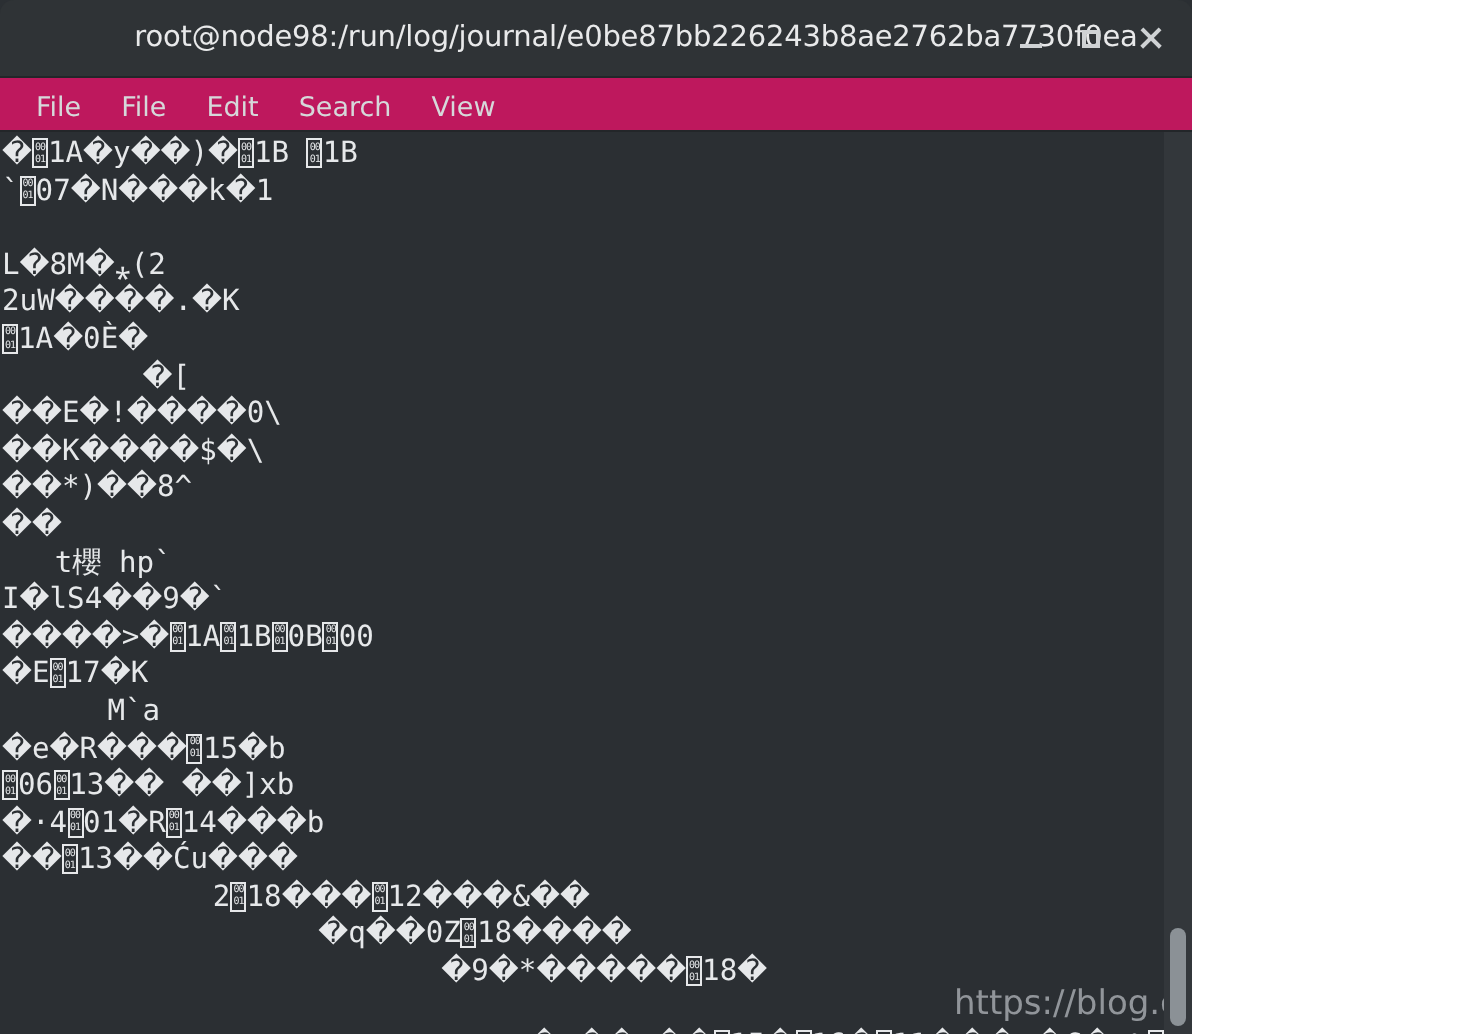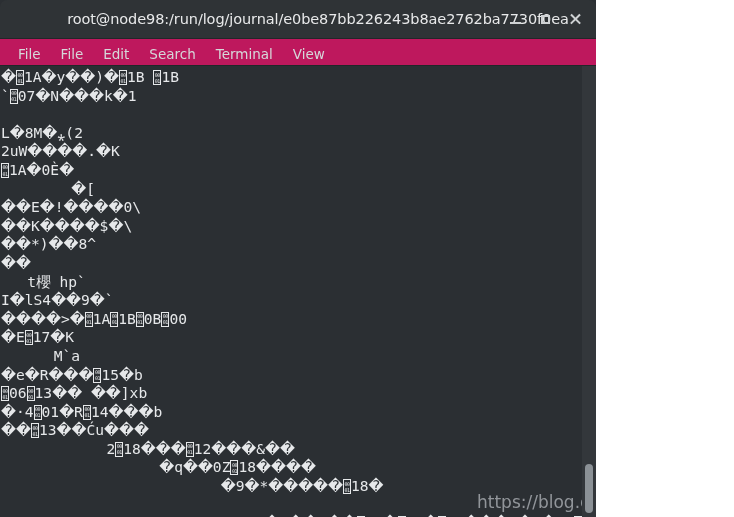--- a/index.html
+++ b/index.html
@@ -210,21 +210,20 @@
         <span class="wc-close-glyph"></span>
       </div>
     </div>
   </div>
 
   <div id="menubar">
     <div class="menu-item">File</div>
     <div class="menu-item">File</div>
     <div class="menu-item">Edit</div>
     <div class="menu-item">Search</div>
-    <div class="menu-item">Terminal</div>
     <div class="menu-item">View</div>
   </div>
 
   <div id="terminal">
     <div id="term-text"><div class="tline"><span class="rc">�</span><span class="ctl"><i class="t">00</i><i class="b">01</i></span>1A<span class="rc">�</span>y<span class="rc">�</span><span class="rc">�</span>)<span class="rc">�</span><span class="ctl"><i class="t">00</i><i class="b">01</i></span>1B <span class="ctl"><i class="t">00</i><i class="b">01</i></span>1B</div><div class="tline">`<span class="ctl"><i class="t">00</i><i class="b">01</i></span>07<span class="rc">�</span>N<span class="rc">�</span><span class="rc">�</span><span class="rc">�</span>k<span class="rc">�</span>1</div><div class="tline"></div><div class="tline">L<span class="rc">�</span>8M<span class="rc">�</span>⁎(2</div><div class="tline">2uW<span class="rc">�</span><span class="rc">�</span><span class="rc">�</span><span class="rc">�</span>.<span class="rc">�</span>K</div><div class="tline"><span class="ctl"><i class="t">00</i><i class="b">01</i></span>1A<span class="rc">�</span>0È<span class="rc">�</span></div><div class="tline">        <span class="rc">�</span>[</div><div class="tline"><span class="rc">�</span><span class="rc">�</span>E<span class="rc">�</span>!<span class="rc">�</span><span class="rc">�</span><span class="rc">�</span><span class="rc">�</span>0\</div><div class="tline"><span class="rc">�</span><span class="rc">�</span>K<span class="rc">�</span><span class="rc">�</span><span class="rc">�</span><span class="rc">�</span>$<span class="rc">�</span>\</div><div class="tline"><span class="rc">�</span><span class="rc">�</span>*)<span class="rc">�</span><span class="rc">�</span>8^</div><div class="tline"><span class="rc">�</span><span class="rc">�</span></div><div class="tline">   t櫻 hp`</div><div class="tline">I<span class="rc">�</span>lS4<span class="rc">�</span><span class="rc">�</span>9<span class="rc">�</span>`</div><div class="tline"><span class="rc">�</span><span class="rc">�</span><span class="rc">�</span><span class="rc">�</span>&gt;<span class="rc">�</span><span class="ctl"><i class="t">00</i><i class="b">01</i></span>1A<span class="ctl"><i class="t">00</i><i class="b">01</i></span>1B<span class="ctl"><i class="t">00</i><i class="b">01</i></span>0B<span class="ctl"><i class="t">00</i><i class="b">01</i></span>00</div><div class="tline"><span class="rc">�</span>E<span class="ctl"><i class="t">00</i><i class="b">01</i></span>17<span class="rc">�</span>K</div><div class="tline">      M`a</div><div class="tline"><span class="rc">�</span>e<span class="rc">�</span>R<span class="rc">�</span><span class="rc">�</span><span class="rc">�</span><span class="ctl"><i class="t">00</i><i class="b">01</i></span>15<span class="rc">�</span>b</div><div class="tline"><span class="ctl"><i class="t">00</i><i class="b">01</i></span>06<span class="ctl"><i class="t">00</i><i class="b">01</i></span>13<span class="rc">�</span><span class="rc">�</span> <span class="rc">�</span><span class="rc">�</span>]xb</div><div class="tline"><span class="rc">�</span>·4<span class="ctl"><i class="t">00</i><i class="b">01</i></span>01<span class="rc">�</span>R<span class="ctl"><i class="t">00</i><i class="b">01</i></span>14<span class="rc">�</span><span class="rc">�</span><span class="rc">�</span>b</div><div class="tline"><span class="rc">�</span><span class="rc">�</span><span class="ctl"><i class="t">00</i><i class="b">01</i></span>13<span class="rc">�</span><span class="rc">�</span>Ću<span class="rc">�</span><span class="rc">�</span><span class="rc">�</span></div><div class="tline">            2<span class="ctl"><i class="t">00</i><i class="b">01</i></span>18<span class="rc">�</span><span class="rc">�</span><span class="rc">�</span><span class="ctl"><i class="t">00</i><i class="b">01</i></span>12<span class="rc">�</span><span class="rc">�</span><span class="rc">�</span>&amp;<span class="rc">�</span><span class="rc">�</span></div><div class="tline">                  <span class="rc">�</span>q<span class="rc">�</span><span class="rc">�</span>0Z<span class="ctl"><i class="t">00</i><i class="b">01</i></span>18<span class="rc">�</span><span class="rc">�</span><span class="rc">�</span><span class="rc">�</span></div><div class="tline">                         <span class="rc">�</span>9<span class="rc">�</span>*<span class="rc">�</span><span class="rc">�</span><span class="rc">�</span><span class="rc">�</span><span class="rc">�</span><span class="ctl"><i class="t">00</i><i class="b">01</i></span>18<span class="rc">�</span></div><div class="tline"></div><div class="tline">                              <span class="rc">�</span>_<span class="rc">�</span><span class="rc">�</span>v<span class="rc">�</span><span class="rc">�</span><span class="ctl"></span>15<span class="rc">�</span><span class="ctl"></span>16<span class="rc">�</span><span class="ctl"></span>11<span class="rc">�</span><span class="rc">�</span><span class="rc">�</span>¸<span class="rc">�</span>C<span class="rc">�</span>¸%<span class="ctl"></span>00<span class="rc">�</span>D<span class="rc">�</span><span class="rc">�</span><span class="rc">�</span><span class="rc">�</span><span class="rc">�</span><span class="rc">�</span>]07?;'@00g</div></div>
 
     <div id="watermark" style="left: 477px; top: 426px;">https://blog.csdn.net/qq_39679099</div>
 
     <div id="scrollbar">
       <div id="scroll-thumb" style="top: 88%; height: 11%;"></div>

